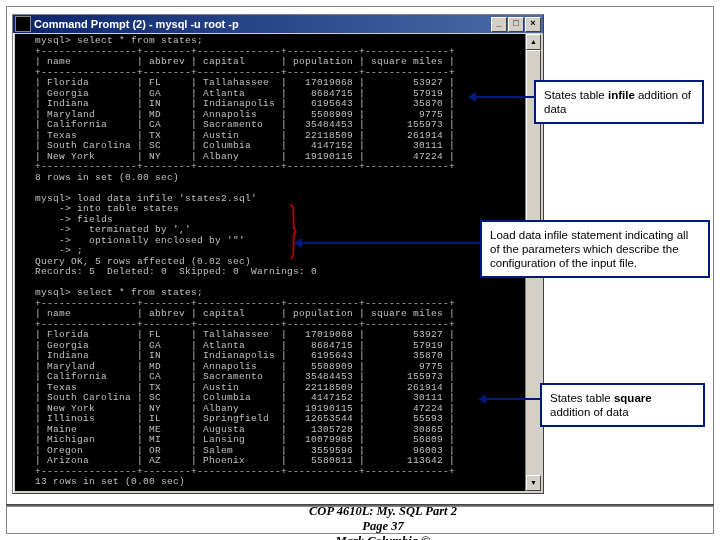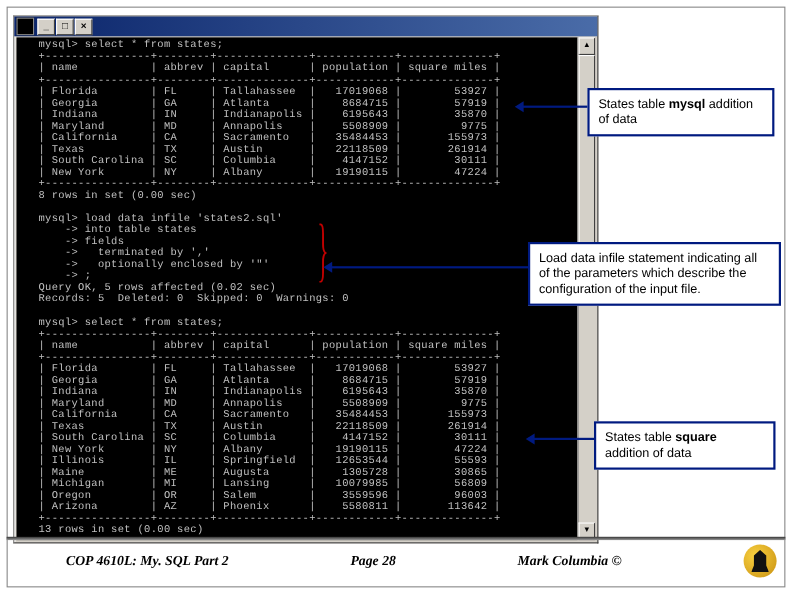--- a/index.html
+++ b/index.html
@@ -178,25 +178,26 @@
     left: -7px;
     top: -4px;
     border: 5px solid transparent;
     border-right: 8px solid #001a80;
   }
   .footer {
     position: absolute;
     bottom: 8px;
     left: 0;
     right: 0;
-    height: 44px;
+    height: 28px;
     display: flex;
     align-items: center;
     justify-content: space-between;
     padding: 0 14px 0 60px;
+    flex-direction: column;
   }
   .footer-line {
     position: absolute;
     top: 0;
     left: 6px;
     right: 6px;
     height: 3px;
     background: linear-gradient(to bottom, #333, #999);
   }
   .footer-text {
@@ -225,20 +226,21 @@
   }
 </style>
 </head>
 <body>
 
 <div class="slide-border"></div>
 
 <div class="window">
   <div class="titlebar">
     <div class="titlebar-icon"></div>
+    <div class="titlebar-text">Command Prompt (2) - mysql -u root -p</div>
     <div class="titlebar-buttons">
       <div class="titlebar-btn">_</div>
       <div class="titlebar-btn">□</div>
       <div class="titlebar-btn">×</div>
     </div>
   </div>
   <div class="terminal">mysql&gt; select * from states;
 +----------------+--------+--------------+------------+--------------+
 | name           | abbrev | capital      | population | square miles |
 +----------------+--------+--------------+------------+--------------+
@@ -284,34 +286,34 @@
 
 mysql&gt; _</div>
   <div class="scrollbar">
     <div class="scroll-arrow">▲</div>
     <div class="scroll-thumb"></div>
     <div class="scroll-arrow down">▼</div>
   </div>
 </div>
 
 <div class="callout callout-1">
-  <span>States table </span><b>mysql</b><span> addition of data</span>
+  <span>States table </span><b>infile</b><span> addition of data</span>
 </div>
 <div class="arrow arrow-1"></div>
 
 <div class="brace">}</div>
 <div class="brace-line"></div>
 <div class="callout callout-2">
   <span>Load data infile statement indicating all of the parameters which describe the configuration of the input file.</span>
 </div>
 
 <div class="callout callout-3">
   <span>States table </span><b>square</b><span> addition of data</span>
 </div>
 <div class="arrow arrow-2"></div>
 
 <div class="footer">
   <div class="footer-line"></div>
   <span class="footer-text">COP 4610L: My. SQL Part 2</span>
-  <span class="footer-text">Page 28</span>
+  <span class="footer-text">Page 37</span>
   <span class="footer-text">Mark Columbia ©</span>
   <div class="logo"></div>
 </div>
 
 </body></html>

